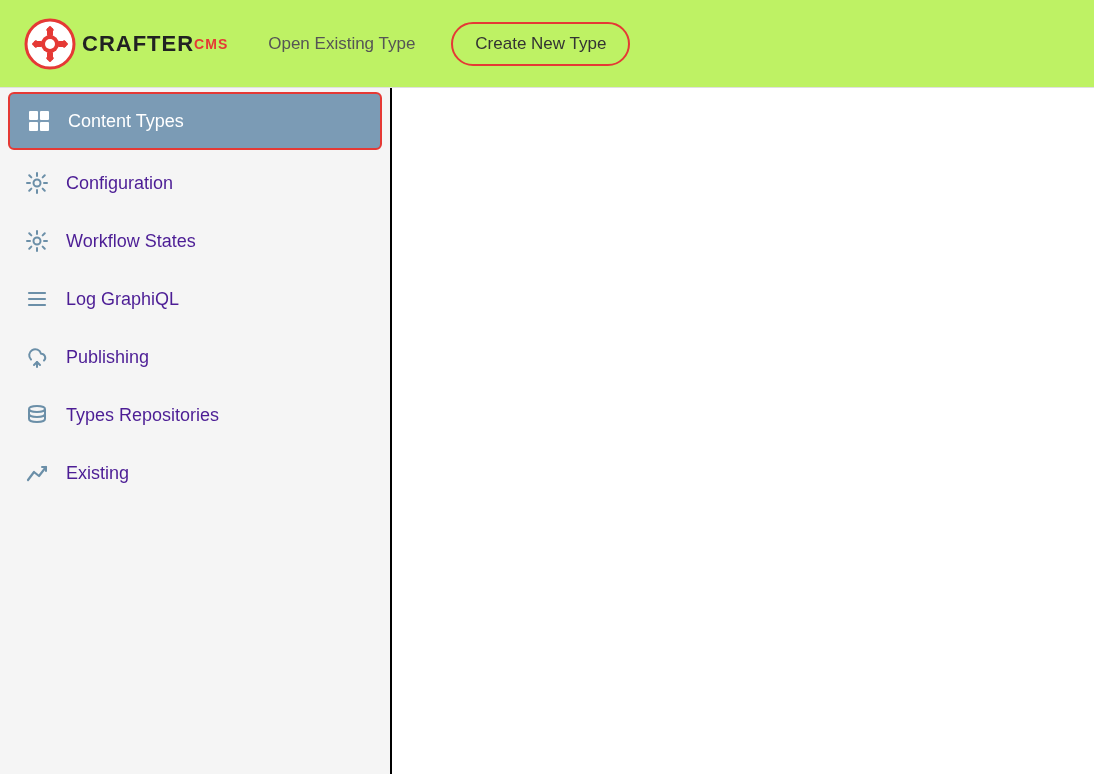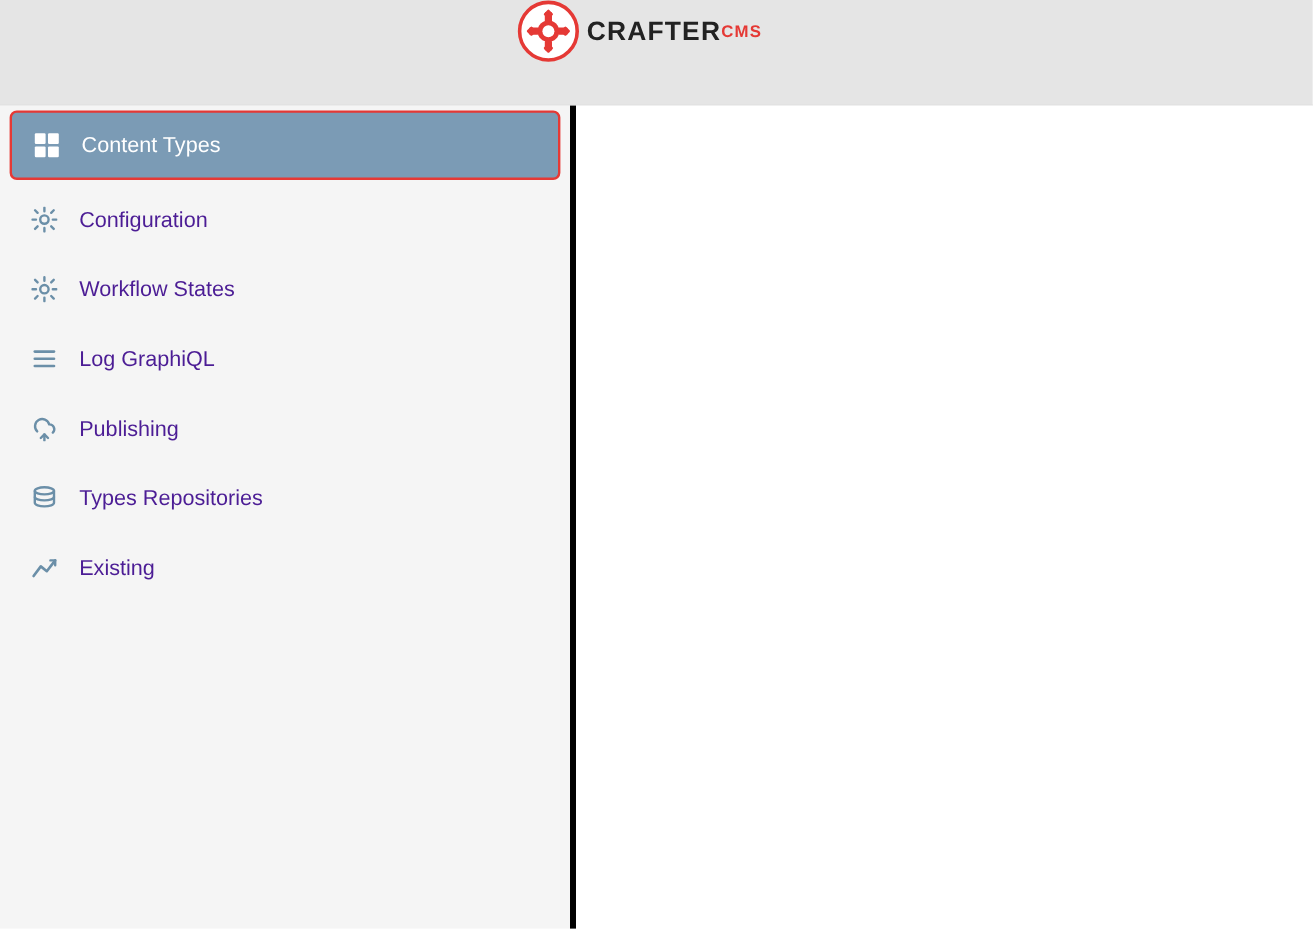--- a/index.html
+++ b/index.html
@@ -5,22 +5,21 @@
     * { margin: 0; padding: 0; box-sizing: border-box; }
     body { font-family: 'Segoe UI', Arial, sans-serif; background: #fff; width: 1094px; height: 774px; overflow: hidden; }
 
     
     .header {
       display: flex;
       align-items: center;
       height: 88px;
       padding: 0 24px;
       border-bottom: 1px solid #e0e0e0;
-      background: #e5e5e5;
-      flex-direction: column;
+      background: #bef264;
     }
     .logo {
       display: flex;
       align-items: center;
       gap: 0px;
       margin-right: 28px;
     }
     .logo-icon {
       width: 52px;
       height: 52px;
@@ -69,23 +68,23 @@
     }
 
     
     .layout {
       display: flex;
       height: calc(774px - 88px);
     }
 
     
     .sidebar {
-      width: 480px;
+      width: 392px;
       background: #f5f5f5;
-      border-right: 5px solid #000000;
+      border-right: 2px solid #000000;
       padding-top: 0;
     }
     .sidebar-item {
       display: flex;
       align-items: center;
       gap: 16px;
       padding: 18px 24px;
       cursor: pointer;
       font-size: 18px;
       color: #4c1d95;
@@ -138,20 +137,24 @@
         <rect x="8" y="-3" width="8" height="6" rx="1" fill="#e53935"></rect>
         <rect x="-13" y="-13" width="6" height="6" rx="1" fill="#e53935" transform="rotate(45)"></rect>
         <rect x="-13" y="7" width="6" height="6" rx="1" fill="#e53935" transform="rotate(45)"></rect>
         <rect x="7" y="-13" width="6" height="6" rx="1" fill="#e53935" transform="rotate(45)"></rect>
         <rect x="7" y="7" width="6" height="6" rx="1" fill="#e53935" transform="rotate(45)"></rect>
       </g>
     </svg>
     <span class="logo-text-crafter">CRAFTER</span>
       <span class="logo-text-cms">CMS</span>
   </div>
+  <div class="header-nav">
+    <button class="open-existing-btn">Open Existing Type</button>
+    <button class="create-new-btn">Create New Type</button>
+  </div>
 </div>
 
 <div class="layout">
 
   <div class="sidebar">
 
     <div class="sidebar-item active">
       <span class="item-icon">
         <svg width="22" height="22" viewBox="0 0 22 22" fill="none" xmlns="http://www.w3.org/2000/svg">
           <rect x="1" y="1" width="9" height="9" rx="1" fill="white"></rect>

